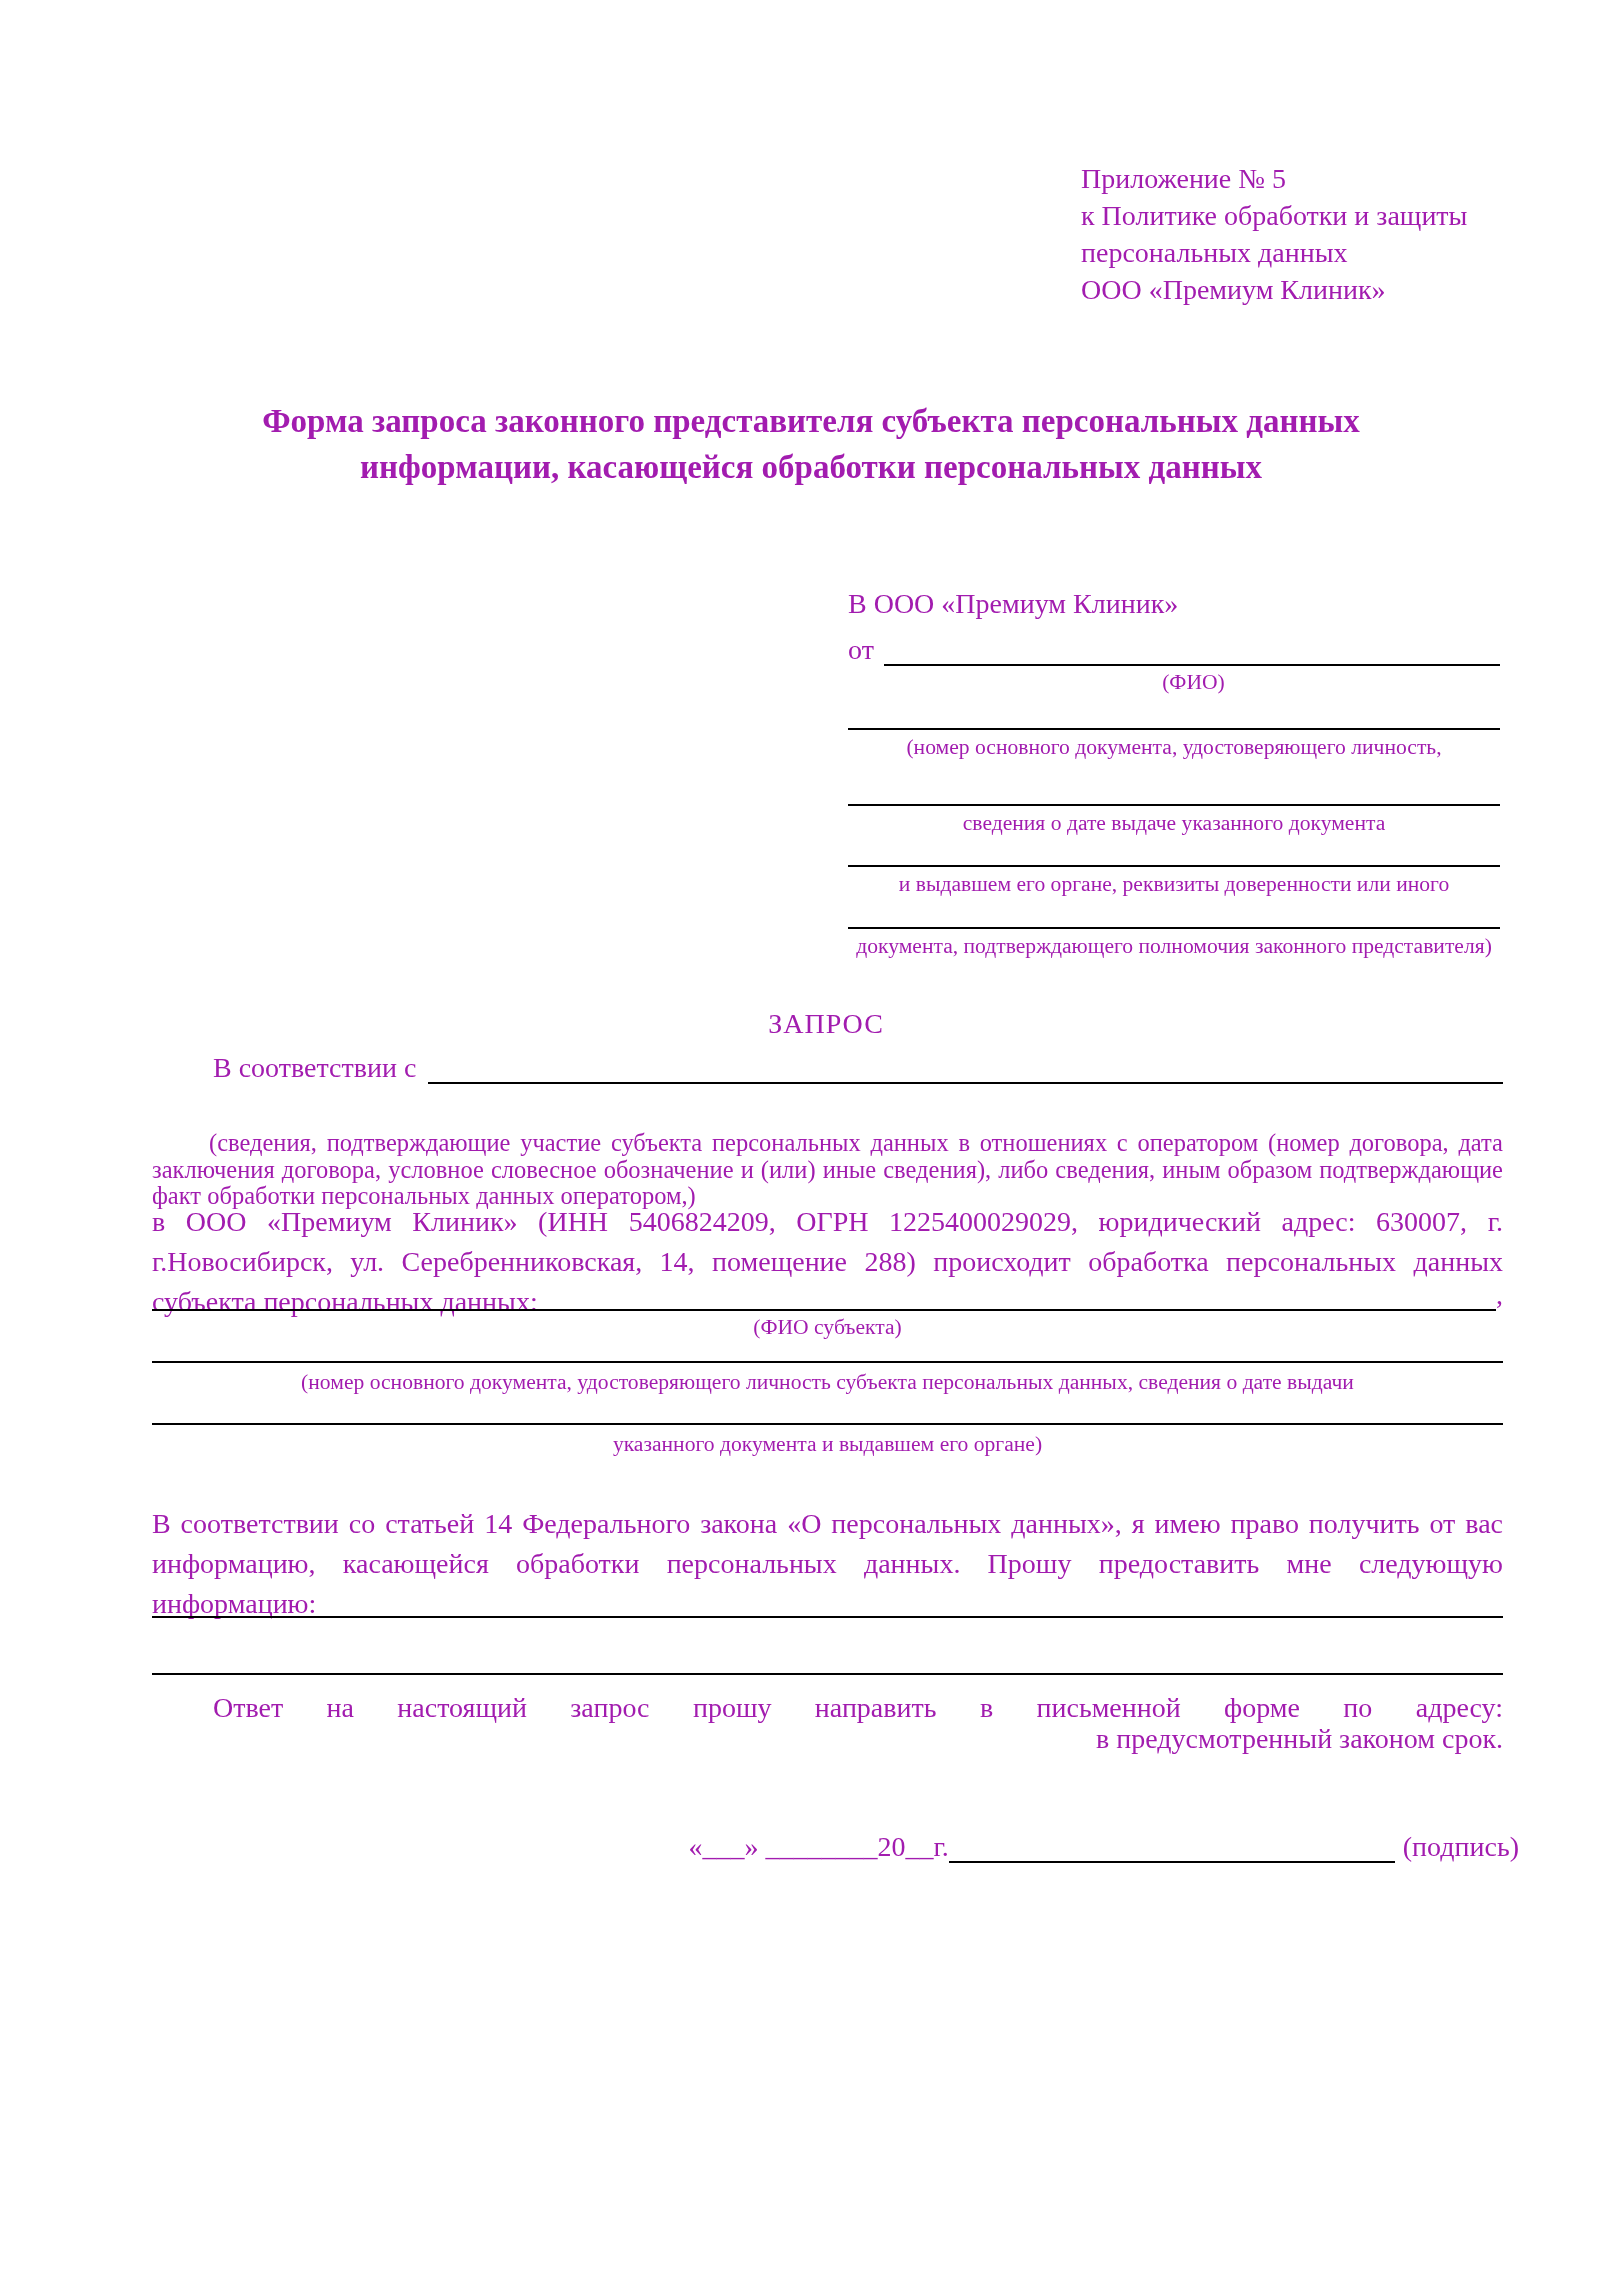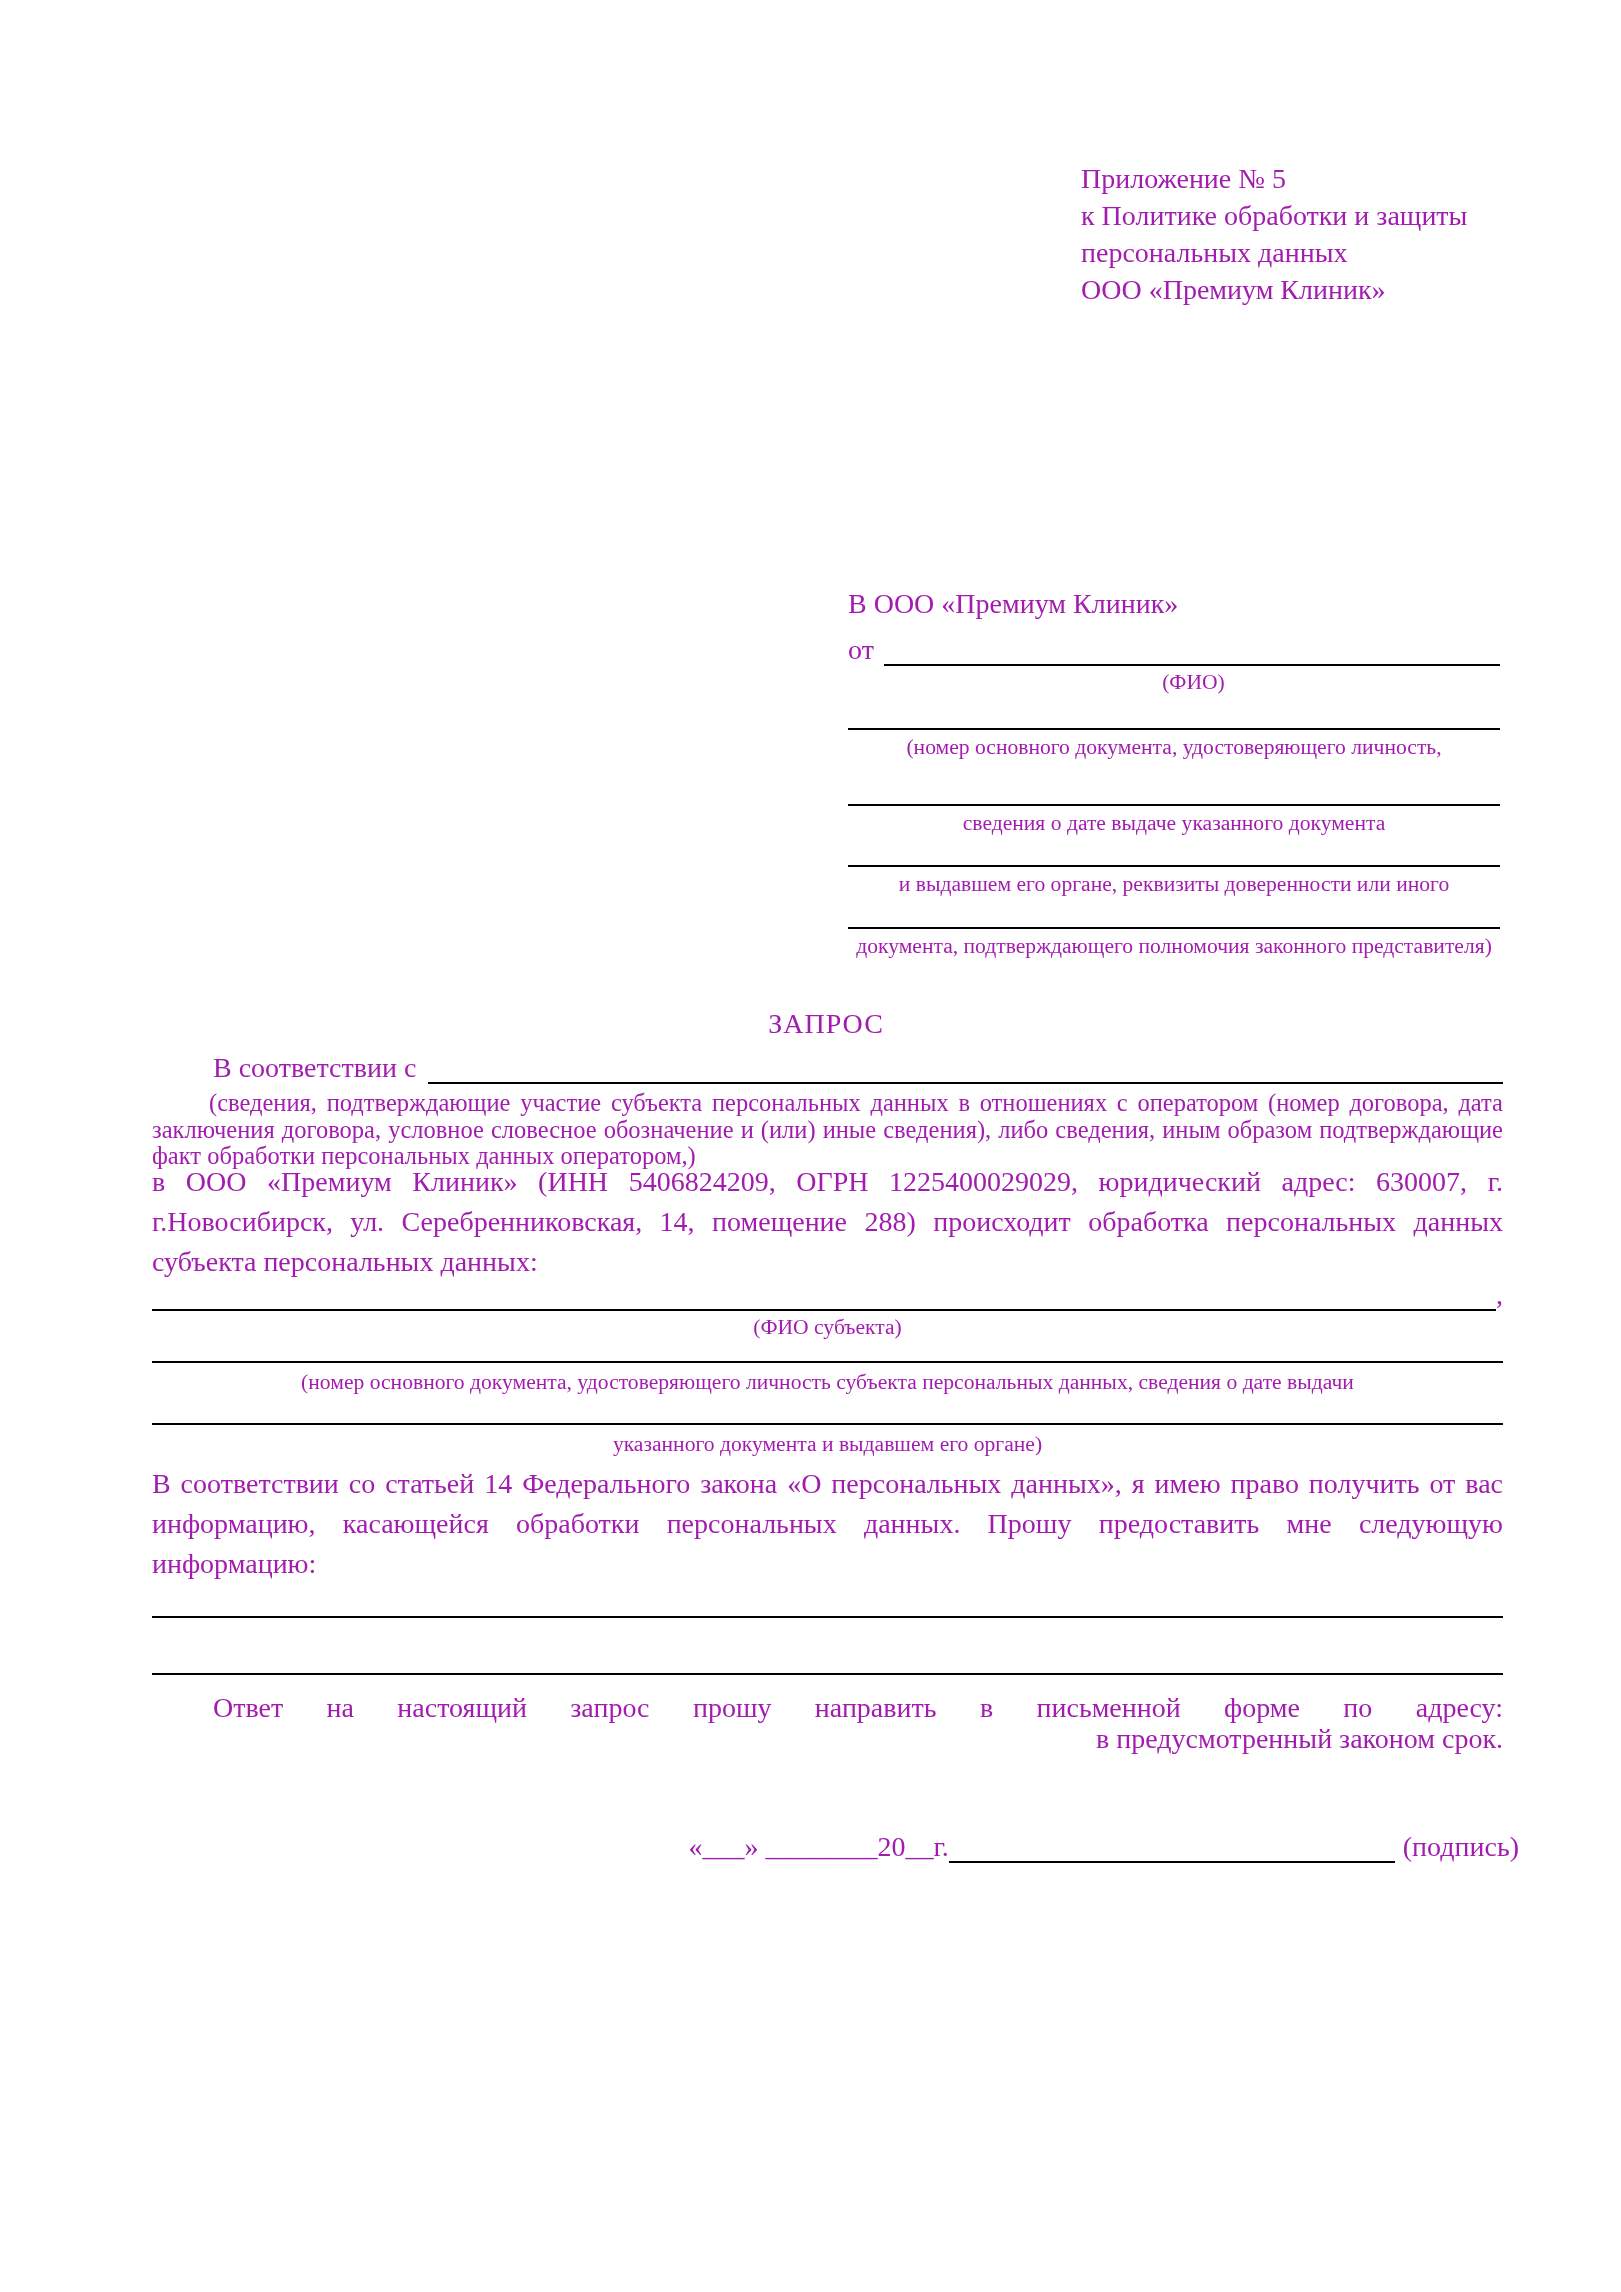--- a/index.html
+++ b/index.html
@@ -7,21 +7,21 @@
     position:relative;
     width:1621px;
     height:2293px;
     background:#ffffff;
     color:#a21caf;
     font-family:"Liberation Serif","DejaVu Serif",serif;
     overflow:hidden;
   }
   .abs{position:absolute;}
   .body-text{font-size:28px;line-height:40px;}
-  .just{text-align:justify;}
+  .just{text-align:justify;margin-top:40px;}
   .center{text-align:center;}
   .bold{font-weight:bold;}
   .small-cap{font-size:21.6px;line-height:25.5px;}
   .fill-line{border-bottom:2.9px solid #000;}
   .hr-line{border-top:2.9px solid #000;height:0;}
   .flex-end{display:flex;align-items:flex-end;}
   .flex-center{display:flex;justify-content:center;}
   .nowrap{white-space:nowrap;}
 
   .header-block{left:1081px;top:160px;width:451px;font-size:28px;line-height:37px;}
@@ -62,20 +62,24 @@
 
 <div class="page">
 
   <div class="abs header-block">
     <div>Приложение № 5</div>
     <div>к Политике обработки и защиты</div>
     <div>персональных данных</div>
     <div>ООО «Премиум Клиник»</div>
   </div>
 
+  <div class="abs title-block center bold">
+    <div>Форма запроса законного представителя субъекта персональных данных</div>
+    <div>информации, касающейся обработки персональных данных</div>
+  </div>
 
   <div class="abs addr-to">В ООО «Премиум Клиник»</div>
 
   <div class="abs addr-from flex-end">
     <span>от</span>
     <span class="fill-line"></span>
   </div>
   <div class="abs fio-cap small-cap flex-center">
     <span class="nowrap">(ФИО)</span>
   </div>

